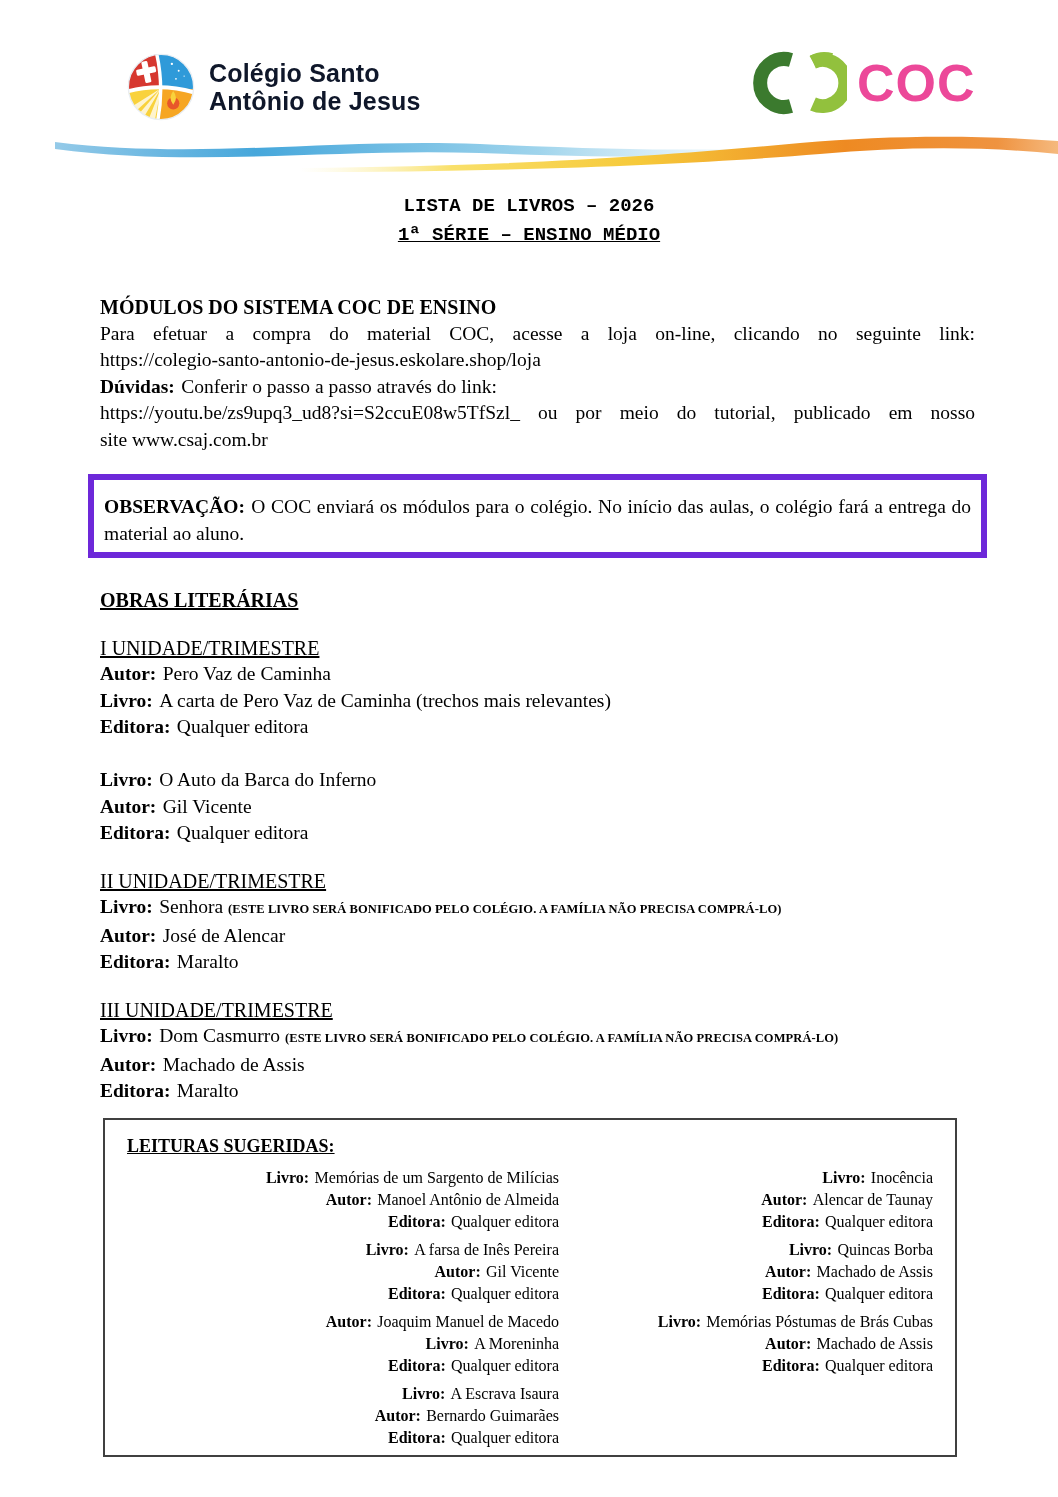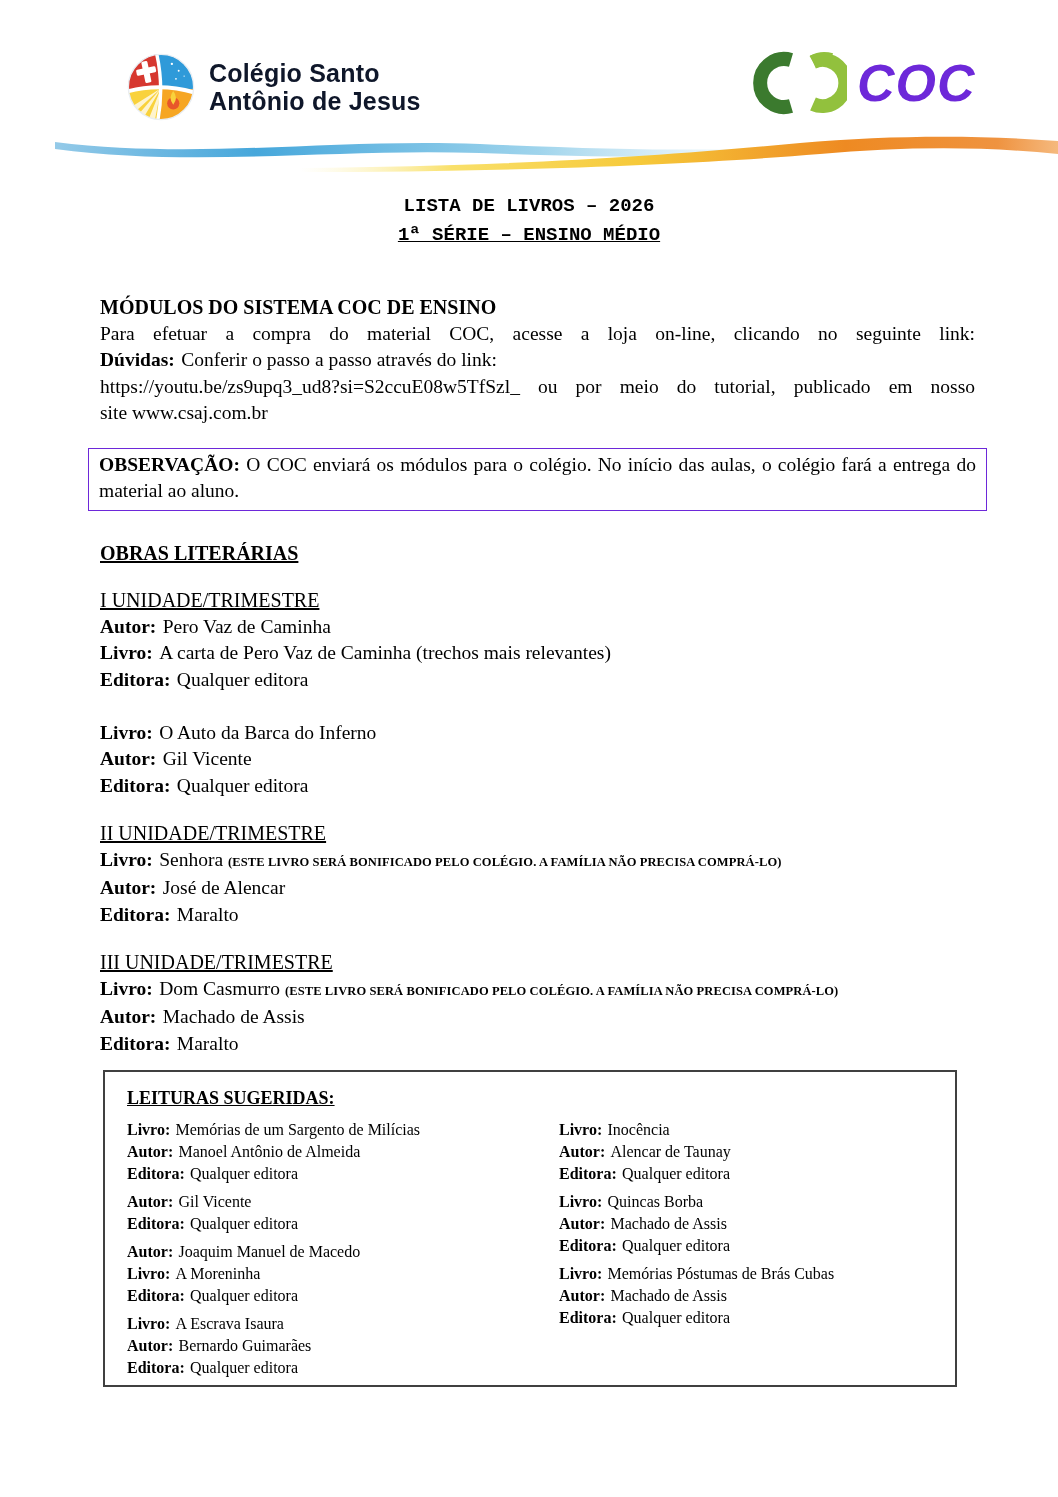--- a/index.html
+++ b/index.html
@@ -20,21 +20,21 @@
     margin-left:14px;
     font-family:"Liberation Sans","DejaVu Sans",sans-serif;
     font-weight:bold;font-size:25px;line-height:28px;
     color:#0f172a;letter-spacing:.2px;
   }
   .coc{position:absolute;left:743px;top:48px;display:flex;align-items:center;}
   .coc-word{
     margin-left:10px;
     font-family:"Liberation Sans","DejaVu Sans",sans-serif;
     font-weight:800;font-size:52px;line-height:52px;
-    color:#6d28d9;letter-spacing:1px;font-style:italic;
+    color:#ec4899;letter-spacing:1px;
   }
   .ribbon{position:absolute;left:0;top:124px;}
 
   
   .title{
     position:absolute;top:192px;left:0;width:100%;
     text-align:center;font-weight:bold;font-size:19px;line-height:29px;font-family:Liberation Mono, monospace;
   }
   .u{text-decoration:underline;}
 
@@ -44,22 +44,22 @@
     font-size:19.5px;line-height:26.5px;
   }
   .h{font-weight:bold;font-size:20px;}
   .just{text-align:justify;text-align-last:justify;}
   .jblock{text-align:justify;}
   .lbl{font-weight:bold;margin-right:.33em;}
   .note{font-weight:bold;font-size:12.5px;margin-left:5px;letter-spacing:.1px;}
 
   .obs-box{
     margin:21px -12px 8px -12px;
-    border:1px solid #6d28d9;
-    padding:3px 10px 5px 10px;
+    border:6px solid #6d28d9;
+    padding:14px 10px 5px 10px;
   }
 
   .obras-h{margin-top:29px;}
   .unit{margin-top:21px;}
   .unit-h{font-weight:normal;font-size:20px;text-decoration:underline;}
   .book-gap{height:26.5px;}
 
   
   .leituras{
     margin:13px 0 0 3px;
@@ -68,21 +68,21 @@
     padding:13px 22px 0 22px;
     font-size:16px;line-height:22px;
     display:block;
   }
   .leituras .box-h{
     font-weight:bold;font-size:18px;line-height:26px;margin-bottom:8px;
   }
   .cols{display:flex;}
   .col-l{width:432px;}
   .col-r{flex:1;}
-  .lbook{margin-bottom:6px;}
+  .lbook{margin-bottom:6px;text-align:right;}
 </style>
 </head>
 <body>
 
 <div class="page">
 
   <div class="hdr">
 
     <div class="school">
       <svg width="68" height="68" viewBox="0 0 100 100">
@@ -161,20 +161,21 @@
 
   <div class="title">
     <div>LISTA DE LIVROS – 2026</div>
     <div class="u">1ª SÉRIE – ENSINO MÉDIO</div>
   </div>
 
   <div class="content">
 
     <div class="h">MÓDULOS DO SISTEMA COC DE ENSINO</div>
     <div class="just">Para efetuar a compra do material COC, acesse a loja on-line, clicando no seguinte link:</div>
+    <div>https://colegio-santo-antonio-de-jesus.eskolare.shop/loja</div>
     <div>
       <span class="lbl">Dúvidas:</span><span>Conferir o passo a passo através do link:</span>
     </div>
     <div class="just">https://youtu.be/zs9upq3_ud8?si=S2ccuE08w5TfSzl_ ou por meio do tutorial, publicado em nosso</div>
     <div>site www.csaj.com.br</div>
 
     <div class="obs-box jblock">
       <span class="lbl">OBSERVAÇÃO:</span><span>O COC enviará os módulos para o colégio. No início das aulas, o colégio fará a entrega do material ao aluno.</span>
     </div>
 
@@ -208,20 +209,21 @@
     <div class="leituras">
       <div class="box-h u">LEITURAS SUGERIDAS:</div>
       <div class="cols">
         <div class="col-l">
           <div class="lbook">
             <div><span class="lbl">Livro:</span><span>Memórias de um Sargento de Milícias</span></div>
             <div><span class="lbl">Autor:</span><span>Manoel Antônio de Almeida</span></div>
             <div><span class="lbl">Editora:</span><span>Qualquer editora</span></div>
           </div>
           <div class="lbook">
+            <div><span class="lbl">Livro:</span><span>A farsa de Inês Pereira</span></div>
             <div><span class="lbl">Autor:</span><span>Gil Vicente</span></div>
             <div><span class="lbl">Editora:</span><span>Qualquer editora</span></div>
           </div>
           <div class="lbook">
             <div><span class="lbl">Autor:</span><span>Joaquim Manuel de Macedo</span></div>
             <div><span class="lbl">Livro:</span><span>A Moreninha</span></div>
             <div><span class="lbl">Editora:</span><span>Qualquer editora</span></div>
           </div>
           <div class="lbook">
             <div><span class="lbl">Livro:</span><span>A Escrava Isaura</span></div>

